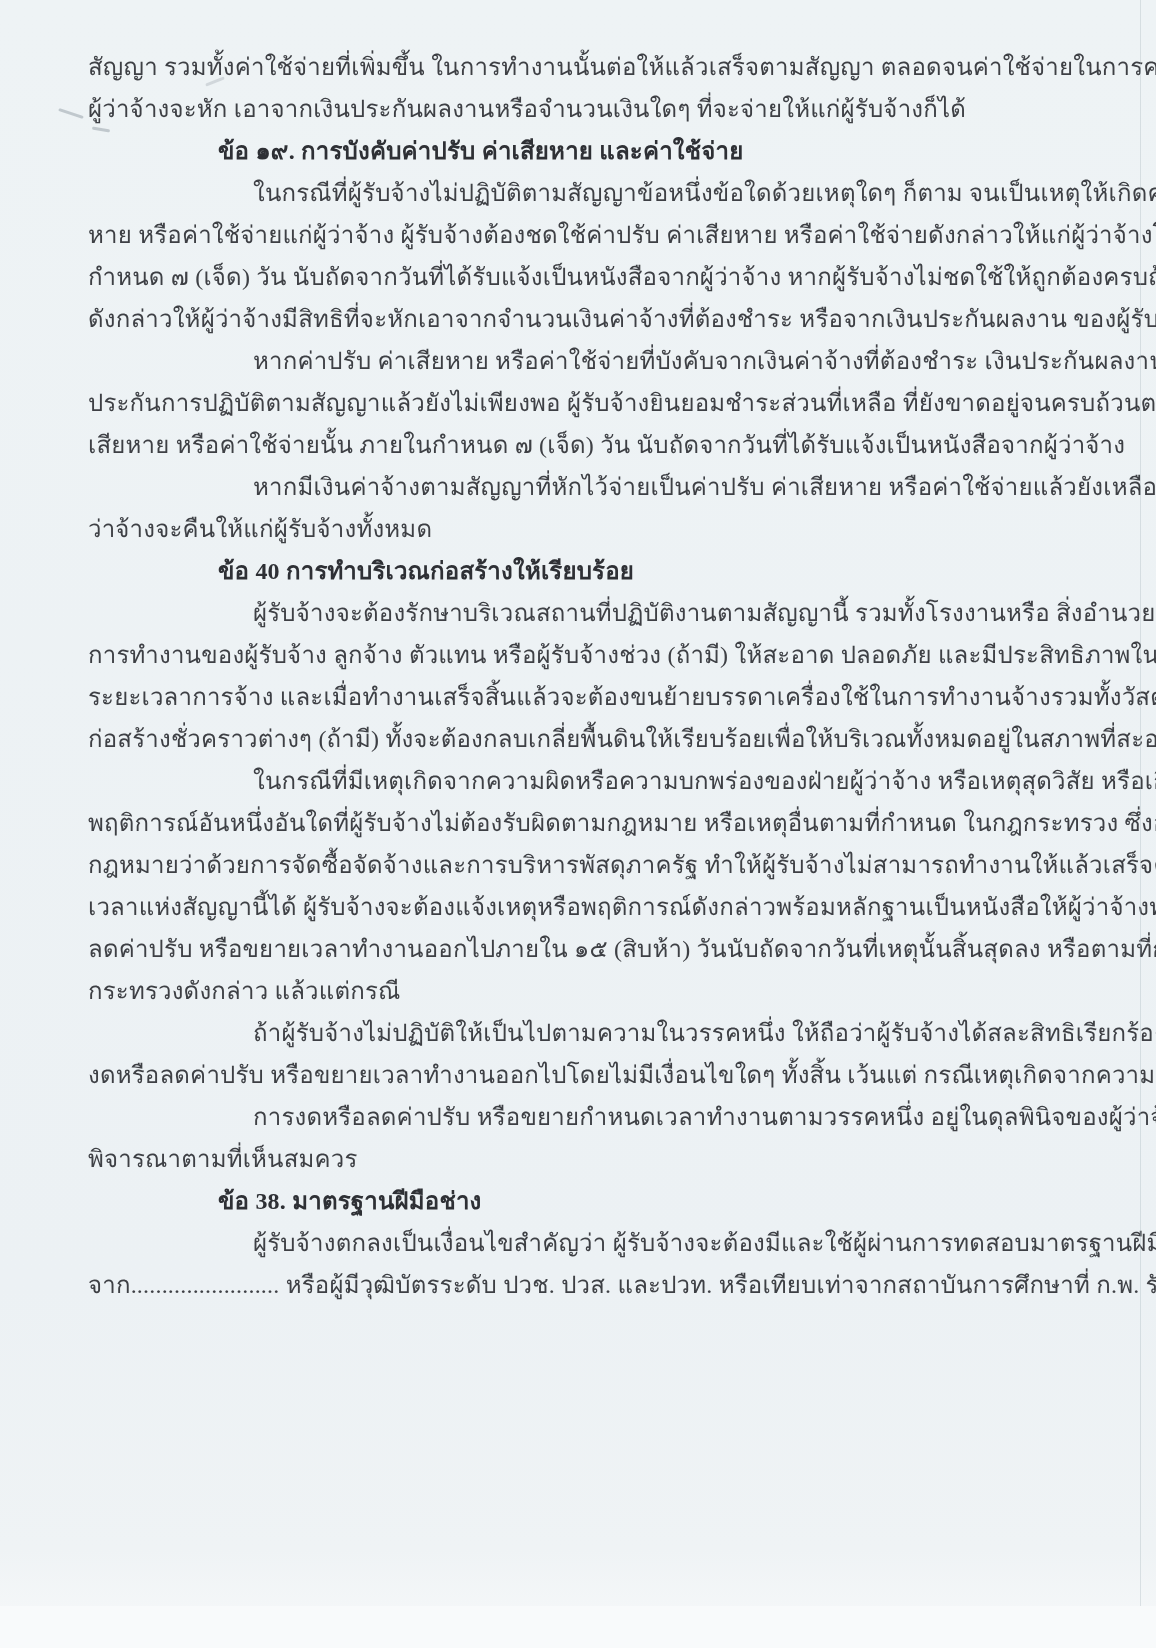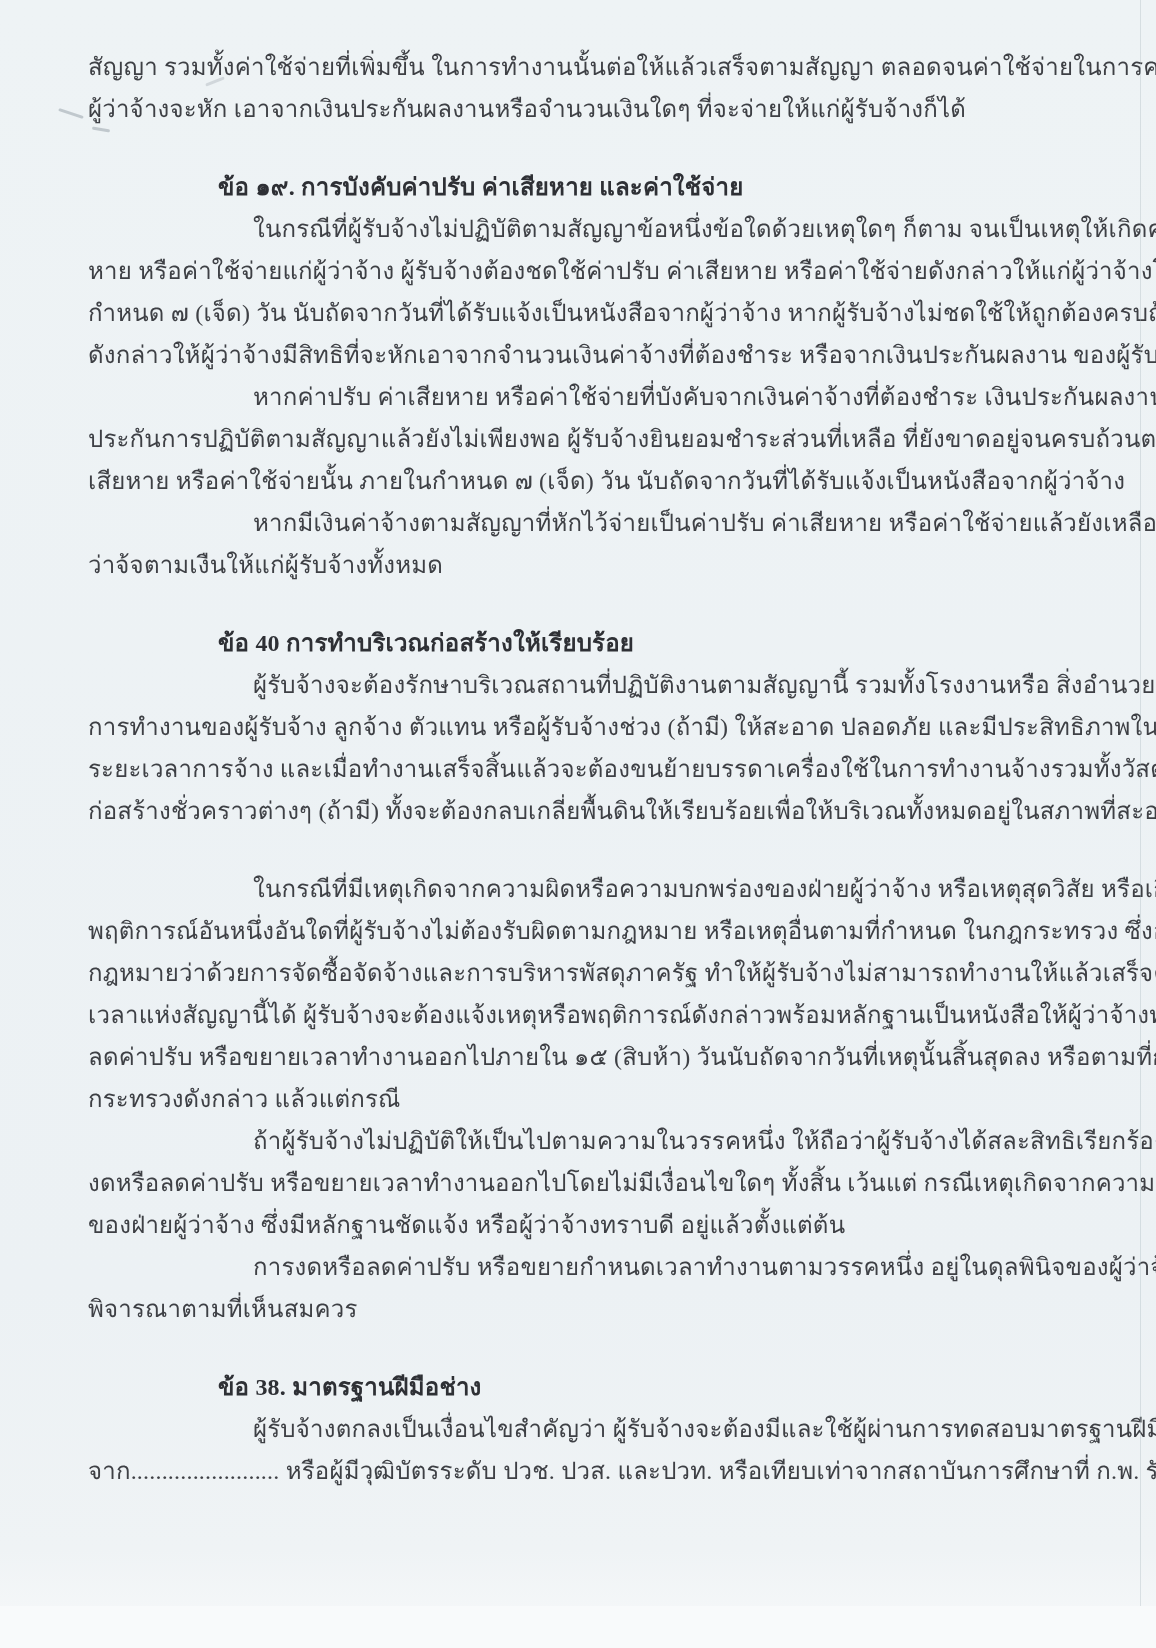--- a/index.html
+++ b/index.html
@@ -33,21 +33,20 @@
   }
   .line.first {
     padding-left: 165px;
   }
   .line.heading {
     padding-left: 130px;
     font-weight: 700;
     color: #2e3035;
   }
   .section {
-    margin-top: 36px;
   }
   .intro {
     margin-top: 0;
   }
   
   .fold-line {
     position: absolute;
     top: 0;
     left: 1140px;
     width: 1px;
@@ -92,21 +91,21 @@
           <div class="line">กำหนด ๗ (เจ็ด) วัน นับถัดจากวันที่ได้รับแจ้งเป็นหนังสือจากผู้ว่าจ้าง หากผู้รับจ้างไม่ชดใช้ให้ถูกต้องครบถ้วนภายในระยะเวลา</div>
           <div class="line">ดังกล่าวให้ผู้ว่าจ้างมีสิทธิที่จะหักเอาจากจำนวนเงินค่าจ้างที่ต้องชำระ หรือจากเงินประกันผลงาน ของผู้รับจ้าง หรือบังคับจาก</div>
         </div>
         <div>
           <div class="line first">หากค่าปรับ ค่าเสียหาย หรือค่าใช้จ่ายที่บังคับจากเงินค่าจ้างที่ต้องชำระ เงินประกันผลงาน หรือหลัก</div>
           <div class="line">ประกันการปฏิบัติตามสัญญาแล้วยังไม่เพียงพอ ผู้รับจ้างยินยอมชำระส่วนที่เหลือ ที่ยังขาดอยู่จนครบถ้วนตามจำนวนค่าปรับ ค่า</div>
           <div class="line">เสียหาย หรือค่าใช้จ่ายนั้น ภายในกำหนด ๗ (เจ็ด) วัน นับถัดจากวันที่ได้รับแจ้งเป็นหนังสือจากผู้ว่าจ้าง</div>
         </div>
         <div>
           <div class="line first">หากมีเงินค่าจ้างตามสัญญาที่หักไว้จ่ายเป็นค่าปรับ ค่าเสียหาย หรือค่าใช้จ่ายแล้วยังเหลืออยู่อีกเท่าใด ผู้</div>
-          <div class="line">ว่าจ้จตามเงืนให้แก่ผู้รับจ้างทั้งหมด</div>
+          <div class="line">ว่าจ้างจะคืนให้แก่ผู้รับจ้างทั้งหมด</div>
         </div>
       </div>
       <div class="section">
         <div class="line heading">ข้อ 40 การทำบริเวณก่อสร้างให้เรียบร้อย</div>
         <div>
           <div class="line first">ผู้รับจ้างจะต้องรักษาบริเวณสถานที่ปฏิบัติงานตามสัญญานี้ รวมทั้งโรงงานหรือ สิ่งอำนวย ความสะดวกใน</div>
           <div class="line">การทำงานของผู้รับจ้าง ลูกจ้าง ตัวแทน หรือผู้รับจ้างช่วง (ถ้ามี) ให้สะอาด ปลอดภัย และมีประสิทธิภาพในการใช้งานตลอด</div>
           <div class="line">ระยะเวลาการจ้าง และเมื่อทำงานเสร็จสิ้นแล้วจะต้องขนย้ายบรรดาเครื่องใช้ในการทำงานจ้างรวมทั้งวัสดุ ขยะมูลฝอย และสิ่ง</div>
           <div class="line">ก่อสร้างชั่วคราวต่างๆ (ถ้ามี) ทั้งจะต้องกลบเกลี่ยพื้นดินให้เรียบร้อยเพื่อให้บริเวณทั้งหมดอยู่ในสภาพที่สะอาดและใช้การได้ทันที</div>
         </div>
@@ -116,21 +115,20 @@
           <div class="line first">ในกรณีที่มีเหตุเกิดจากความผิดหรือความบกพร่องของฝ่ายผู้ว่าจ้าง หรือเหตุสุดวิสัย หรือเกิดจาก</div>
           <div class="line">พฤติการณ์อันหนึ่งอันใดที่ผู้รับจ้างไม่ต้องรับผิดตามกฎหมาย หรือเหตุอื่นตามที่กำหนด ในกฎกระทรวง ซึ่งออกตามความใน</div>
           <div class="line">กฎหมายว่าด้วยการจัดซื้อจัดจ้างและการบริหารพัสดุภาครัฐ ทำให้ผู้รับจ้างไม่สามารถทำงานให้แล้วเสร็จตามเงื่อนไขและกำหนด</div>
           <div class="line">เวลาแห่งสัญญานี้ได้ ผู้รับจ้างจะต้องแจ้งเหตุหรือพฤติการณ์ดังกล่าวพร้อมหลักฐานเป็นหนังสือให้ผู้ว่าจ้างทราบ เพื่อของดหรือ</div>
           <div class="line">ลดค่าปรับ หรือขยายเวลาทำงานออกไปภายใน ๑๕ (สิบห้า) วันนับถัดจากวันที่เหตุนั้นสิ้นสุดลง หรือตามที่กำหนดในกฎ</div>
           <div class="line">กระทรวงดังกล่าว แล้วแต่กรณี</div>
         </div>
         <div>
           <div class="line first">ถ้าผู้รับจ้างไม่ปฏิบัติให้เป็นไปตามความในวรรคหนึ่ง ให้ถือว่าผู้รับจ้างได้สละสิทธิเรียกร้อง ในการที่จะขอ</div>
           <div class="line">งดหรือลดค่าปรับ หรือขยายเวลาทำงานออกไปโดยไม่มีเงื่อนไขใดๆ ทั้งสิ้น เว้นแต่ กรณีเหตุเกิดจากความผิดหรือความบกพร่อง</div>
-          <div class="line">ของฝ่ายผู้ว่าจ้าง ซึ่งมีหลักฐานชัดแจ้ง หรือผู้ว่าจ้างทราบดี อยู่แล้วตั้งแต่ต้น</div>
         </div>
         <div>
           <div class="line first">การงดหรือลดค่าปรับ หรือขยายกำหนดเวลาทำงานตามวรรคหนึ่ง อยู่ในดุลพินิจของผู้ว่าจ้างที่จะ</div>
           <div class="line">พิจารณาตามที่เห็นสมควร</div>
         </div>
       </div>
       <div class="section">
         <div class="line heading">ข้อ 38. มาตรฐานฝีมือช่าง</div>
         <div>
           <div class="line first">ผู้รับจ้างตกลงเป็นเงื่อนไขสำคัญว่า ผู้รับจ้างจะต้องมีและใช้ผู้ผ่านการทดสอบมาตรฐานฝีมือช่าง</div>

